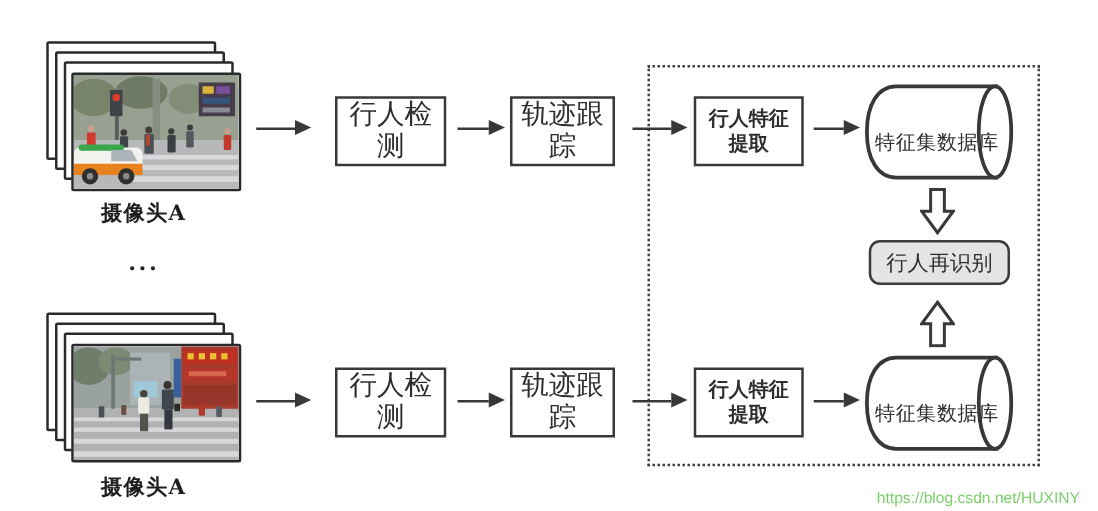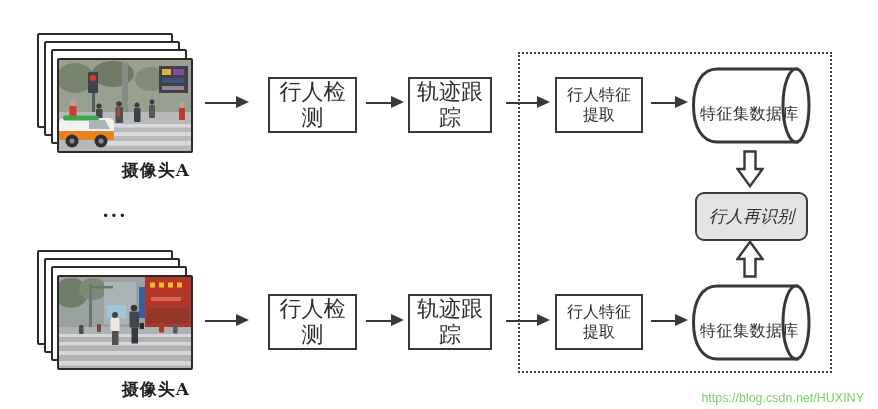--- a/index.html
+++ b/index.html
@@ -25,21 +25,21 @@
   }
   .frame.f0 { left: 0;  top: 0;  }
   .frame.f1 { left: 7;  top: 8;  left: 7px;  top: 8px; }
   .frame.f2 { left: 14px; top: 16px; }
   .frame.photo { left: 20px; top: 25px; border-width: 2.5px; padding: 0; overflow: hidden; }
   .frame.photo svg { display: block; width: 100%; height: 100%; }
 
   .cam-label {
     position: absolute;
     left: 40px; width: 150px;
-    text-align: right;
+    text-align: center;
     font-size: 17px;
     font-weight: 600;
     color: #1f1f1f;
     letter-spacing: 1px;
   }
   .ellipsis-label {
     position: absolute;
     left: 40px; width: 150px; top: 200px;
     text-align: center;
     font-size: 18px;
@@ -55,21 +55,21 @@
     border: 2.5px solid #383838;
     display: flex;
     flex-direction: column;
     align-items: center;
     justify-content: center;
     font-size: 22px;
     line-height: 1.2;
     text-align: center;
     z-index: 3;
   }
-  .pbox.two-line { font-size: 16px; line-height: 1.25; }
+  .pbox.two-line { font-size: 16px; line-height: 1.25; font-weight: bold; }
 
   
   .arrow-right {
     position: absolute;
     height: 0;
     border-top: 2.5px solid #383838;
     z-index: 4;
   }
   .arrow-right::after {
     content: '';
@@ -104,28 +104,27 @@
   }
 
   
   .block-arrow { position: absolute; z-index: 3; }
   .block-arrow svg { display: block; }
 
   
   .reid-box {
     position: absolute;
     left: 695px; top: 192px;
-    width: 113px; height: 49px;
+    width: 113px; height: 36px;
     background: #e4e4e4;
     border: 2.5px solid #3c3c3c;
     border-radius: 9px;
     display: flex; align-items: center; justify-content: center;
     font-size: 17px;
     z-index: 3;
-    font-style: italic;
   }
 
   
   .watermark {
     position: absolute;
     right: 14px; bottom: 4px;
     font-family: "Liberation Sans", "DejaVu Sans", sans-serif;
     font-size: 12.5px;
     color: #7bcf6b;
     z-index: 5;

